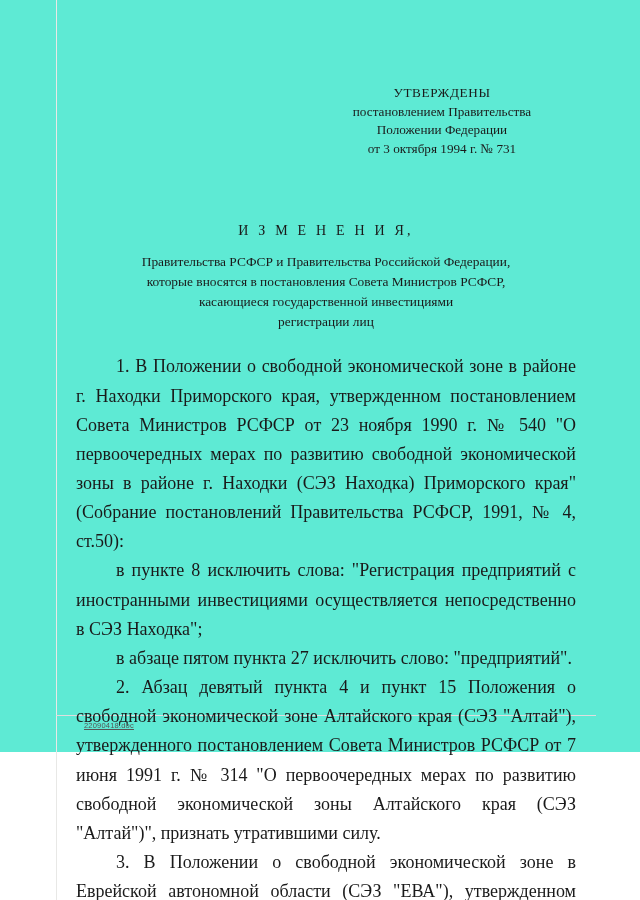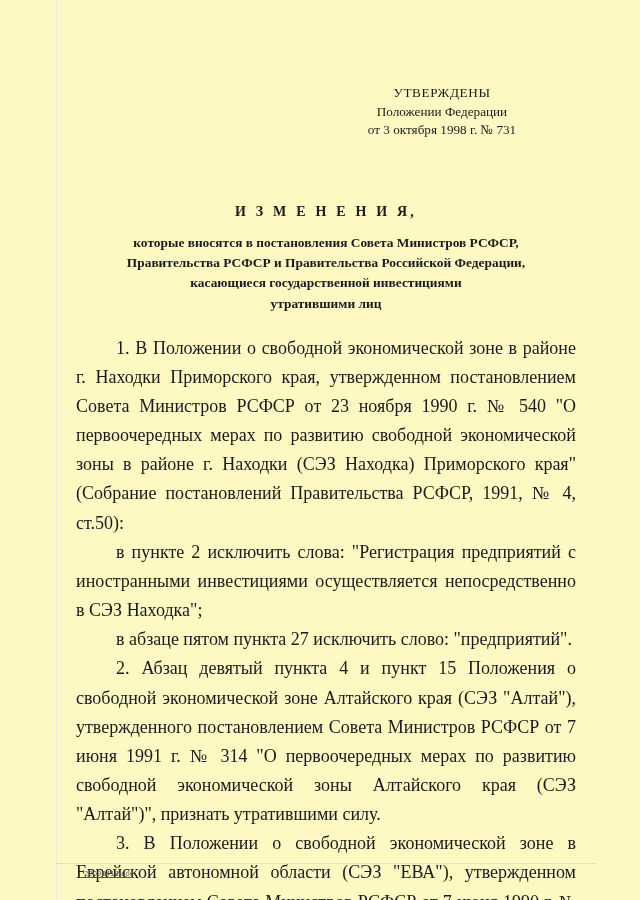--- a/index.html
+++ b/index.html
@@ -13,22 +13,22 @@
     font-family: "Liberation Serif", serif;
     color: #1a1a1a;
     position: relative;
     overflow: hidden;
   }
   .page {
     position: absolute;
     left: 0;
     top: 0;
     width: 640px;
-    height: 900px;
-    background: #fef9c3;
+    height: 752px;
+    background: #5eead4;
   }
   
   .scan-edge-left {
     position: absolute;
     left: 56px;
     top: 0;
     width: 1px;
     height: 900px;
     background: #e8e8e6;
   }
@@ -58,21 +58,21 @@
     font-size: 13.2px;
   }
   .approval .line-caps {
     letter-spacing: 0.6px;
   }
 
   
   .title-block {
     margin-top: 64px;
     text-align: center;
-    font-weight: bold;
+    font-weight: normal;
   }
   .title-main {
     font-size: 14px;
     letter-spacing: 3.2px;
     margin-bottom: 13px;
   }
   .title-sub {
     font-size: 13.4px;
     line-height: 1.5;
   }
@@ -110,37 +110,38 @@
 
 <div class="page">
 
   <div class="scan-edge-left"></div>
   <div class="scan-edge-bottom"></div>
 
   <div class="content">
 
     <div class="approval">
       <div class="line-caps">УТВЕРЖДЕНЫ</div>
+      <div>постановлением Правительства</div>
       <div>Положении Федерации</div>
-      <div>от 3 октября  1998 г. № 731</div>
+      <div>от 3 октября  1994 г. № 731</div>
     </div>
 
     <div class="title-block">
       <div class="title-main">И З М Е Н Е Н И Я,</div>
       <div class="title-sub">
+        <div>Правительства РСФСР и Правительства Российской Федерации,</div>
         <div>которые вносятся в постановления Совета Министров РСФСР,</div>
-        <div>Правительства РСФСР и Правительства Российской Федерации,</div>
         <div>касающиеся государственной инвестициями</div>
-        <div>утратившими лиц</div>
+        <div>регистрации лиц</div>
       </div>
     </div>
 
     <div class="body-text">
       <p class="p-indent">1. В  Положении  о  свободной  экономической  зоне  в  районе г. Находки  Приморского  края,  утвержденном  постановлением  Совета Министров РСФСР от 23 ноября 1990 г. № 540 "О первоочередных мерах по развитию свободной экономической зоны в районе г. Находки (СЭЗ Находка) Приморского края" (Собрание постановлений Правительства РСФСР, 1991, № 4, ст.50):</p>
-      <p class="p-indent">в  пункте 2  исключить  слова:  "Регистрация  предприятий  с иностранными  инвестициями  осуществляется  непосредственно  в  СЭЗ Находка";</p>
+      <p class="p-indent">в  пункте 8  исключить  слова:  "Регистрация  предприятий  с иностранными  инвестициями  осуществляется  непосредственно  в  СЭЗ Находка";</p>
       <p class="p-indent">в абзаце пятом пункта 27 исключить слово: "предприятий".</p>
       <p class="p-indent">2. Абзац девятый пункта 4 и пункт 15 Положения о свободной экономической  зоне  Алтайского  края  (СЭЗ  "Алтай"),  утвержденного постановлением  Совета  Министров  РСФСР  от  7 июня  1991 г.  № 314 "О первоочередных мерах по развитию свободной экономической зоны Алтайского края (СЭЗ "Алтай")", признать утратившими силу.</p>
       <p class="p-indent">3. В Положении о свободной экономической зоне в Еврейской автономной области (СЭЗ "ЕВА"), утвержденном постановлением Совета Министров РСФСР от 7 июня 1990 г. № 312 "О первоочередных мерах по развитию  свободной  экономической  зоны  в  Еврейской  автономной области":</p>
     </div>
 
   </div>
 
   <div class="footer">22090418.doc</div>
 
 </div>

